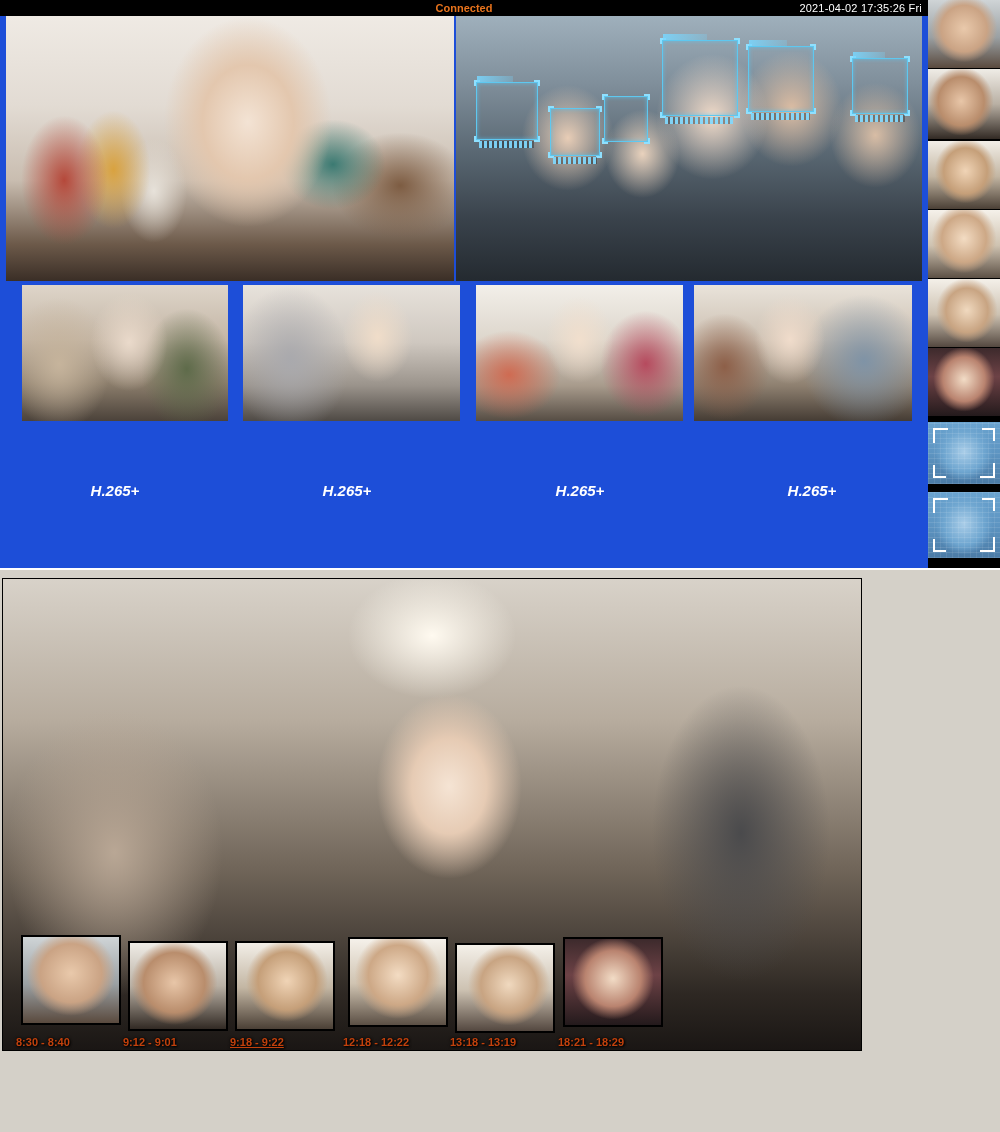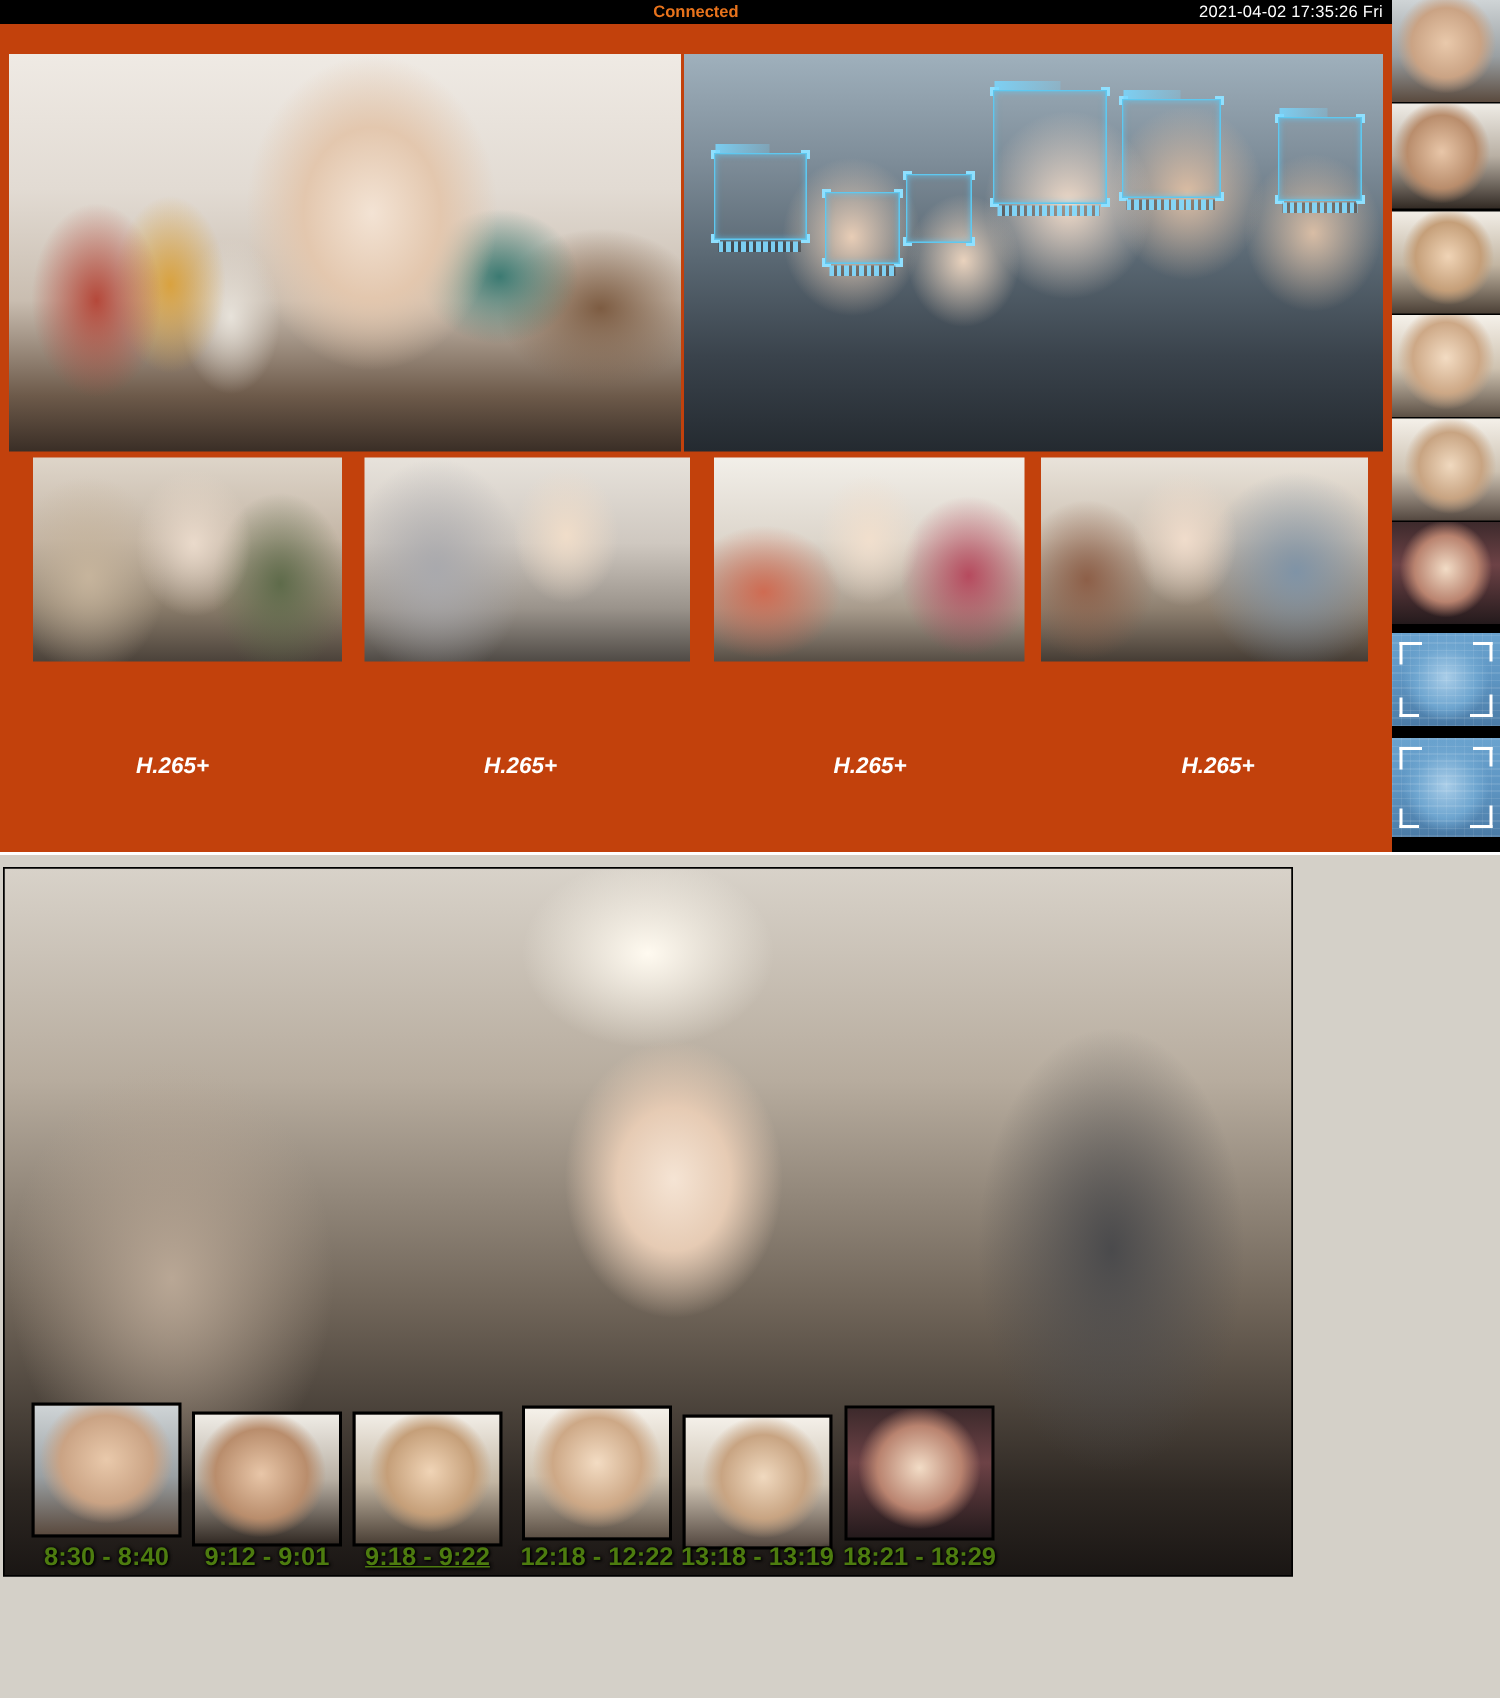--- a/index.html
+++ b/index.html
@@ -8,37 +8,37 @@
     font-family: "Liberation Sans", sans-serif;
     background: #c9c9c9;
     overflow: hidden;
     position: relative;
   }
 
   
   .live-section {
     position: absolute; left: 0; top: 0;
     width: 1000px; height: 570px;
-    background: #c2410c;
+    background: #1d4ed8;
   }
   .live-header {
     position: absolute; left: 0; top: 0; width: 928px; height: 16px;
     background: #000; color: #fff;
     font-size: 11px; line-height: 16px;
   }
   .live-status {
     position: absolute; left: 0; right: 0; text-align: center;
     color: #e8731c; font-weight: bold; font-size: 11px;
   }
   .live-clock {
     position: absolute; right: 6px; top: 0;
     color: #ffffff; font-size: 11px; letter-spacing: .2px;
   }
 
-  .grid-area { position: absolute; left: 0; top: 16px; width: 928px; height: 554px; margin-top: 20px; }
+  .grid-area { position: absolute; left: 0; top: 16px; width: 928px; height: 554px; }
 
   .vcell { position: absolute; overflow: hidden; background: #111; }
 
   
   .scene-boutique {
     background:
       radial-gradient(ellipse 120px 150px at 54% 40%, #f3e3d4 0%, #e3c7ae 38%, rgba(210,170,140,0) 70%),
       radial-gradient(ellipse 60px 90px at 13% 62%, #b5483a 0%, rgba(150,60,50,0) 72%),
       radial-gradient(ellipse 50px 80px at 24% 58%, #d9a23f 0%, rgba(190,140,60,0) 74%),
       radial-gradient(ellipse 45px 70px at 33% 66%, #e7e2da 0%, rgba(200,195,185,0) 74%),
@@ -150,22 +150,22 @@
     background: #000; overflow: hidden; border: 1px solid #000;
   }
   .pb-scene { position: absolute; inset: 0; }
 
   .pb-strip { position: absolute; left: 0; bottom: 0; width: 860px; height: 115px; }
   .pb-thumb {
     position: absolute; top: 0; width: 100px; height: 90px;
     border: 2px solid #000; overflow: hidden;
   }
   .pb-time {
-    position: absolute; bottom: 2px; width: 110px; text-align: center;
-    color: #4d7c0f; font-size: 17px; font-weight: bold;
+    position: absolute; bottom: 2px; width: 110px; 
+    color: #c2410c; font-size: 11px; font-weight: bold;
     text-shadow: 0 0 3px #000, 1px 1px 2px #000;
     white-space: nowrap;
   }
   .divider-line { position: absolute; left: 0; top: 568px; width: 1000px; height: 2px; background: #ffffff; }
 </style>
 </head>
 <body>
 
 <div class="live-section">
 

